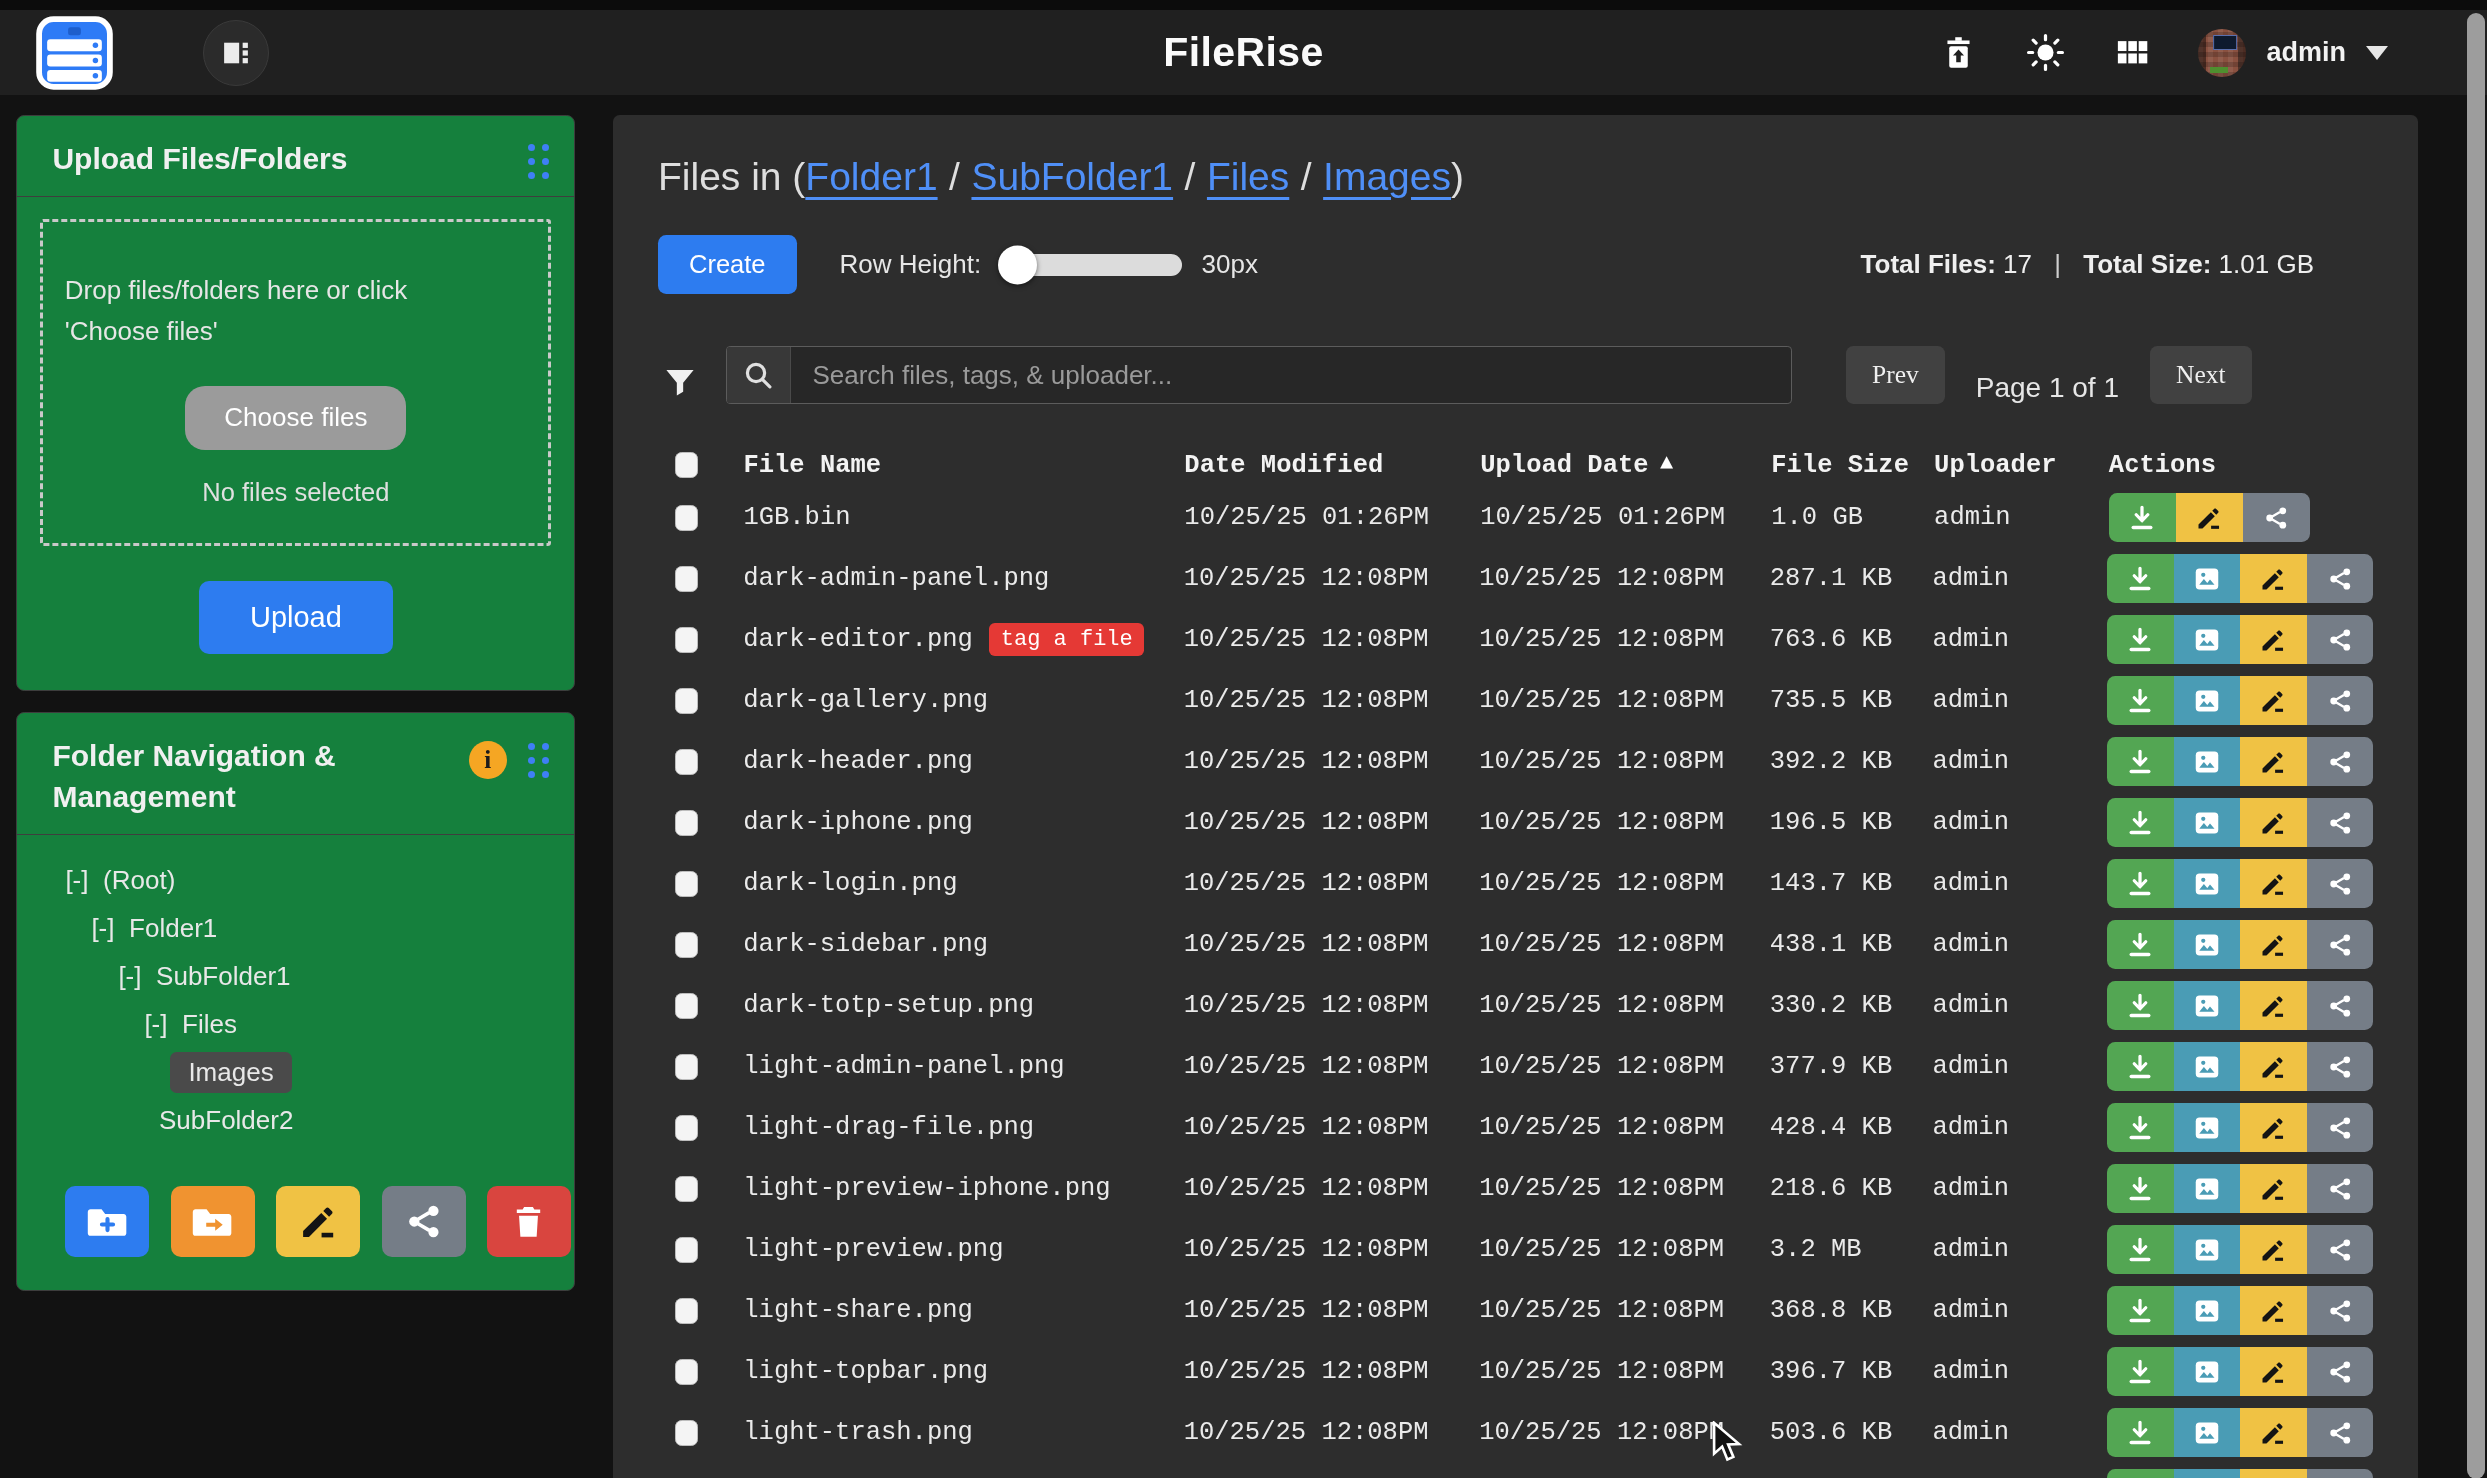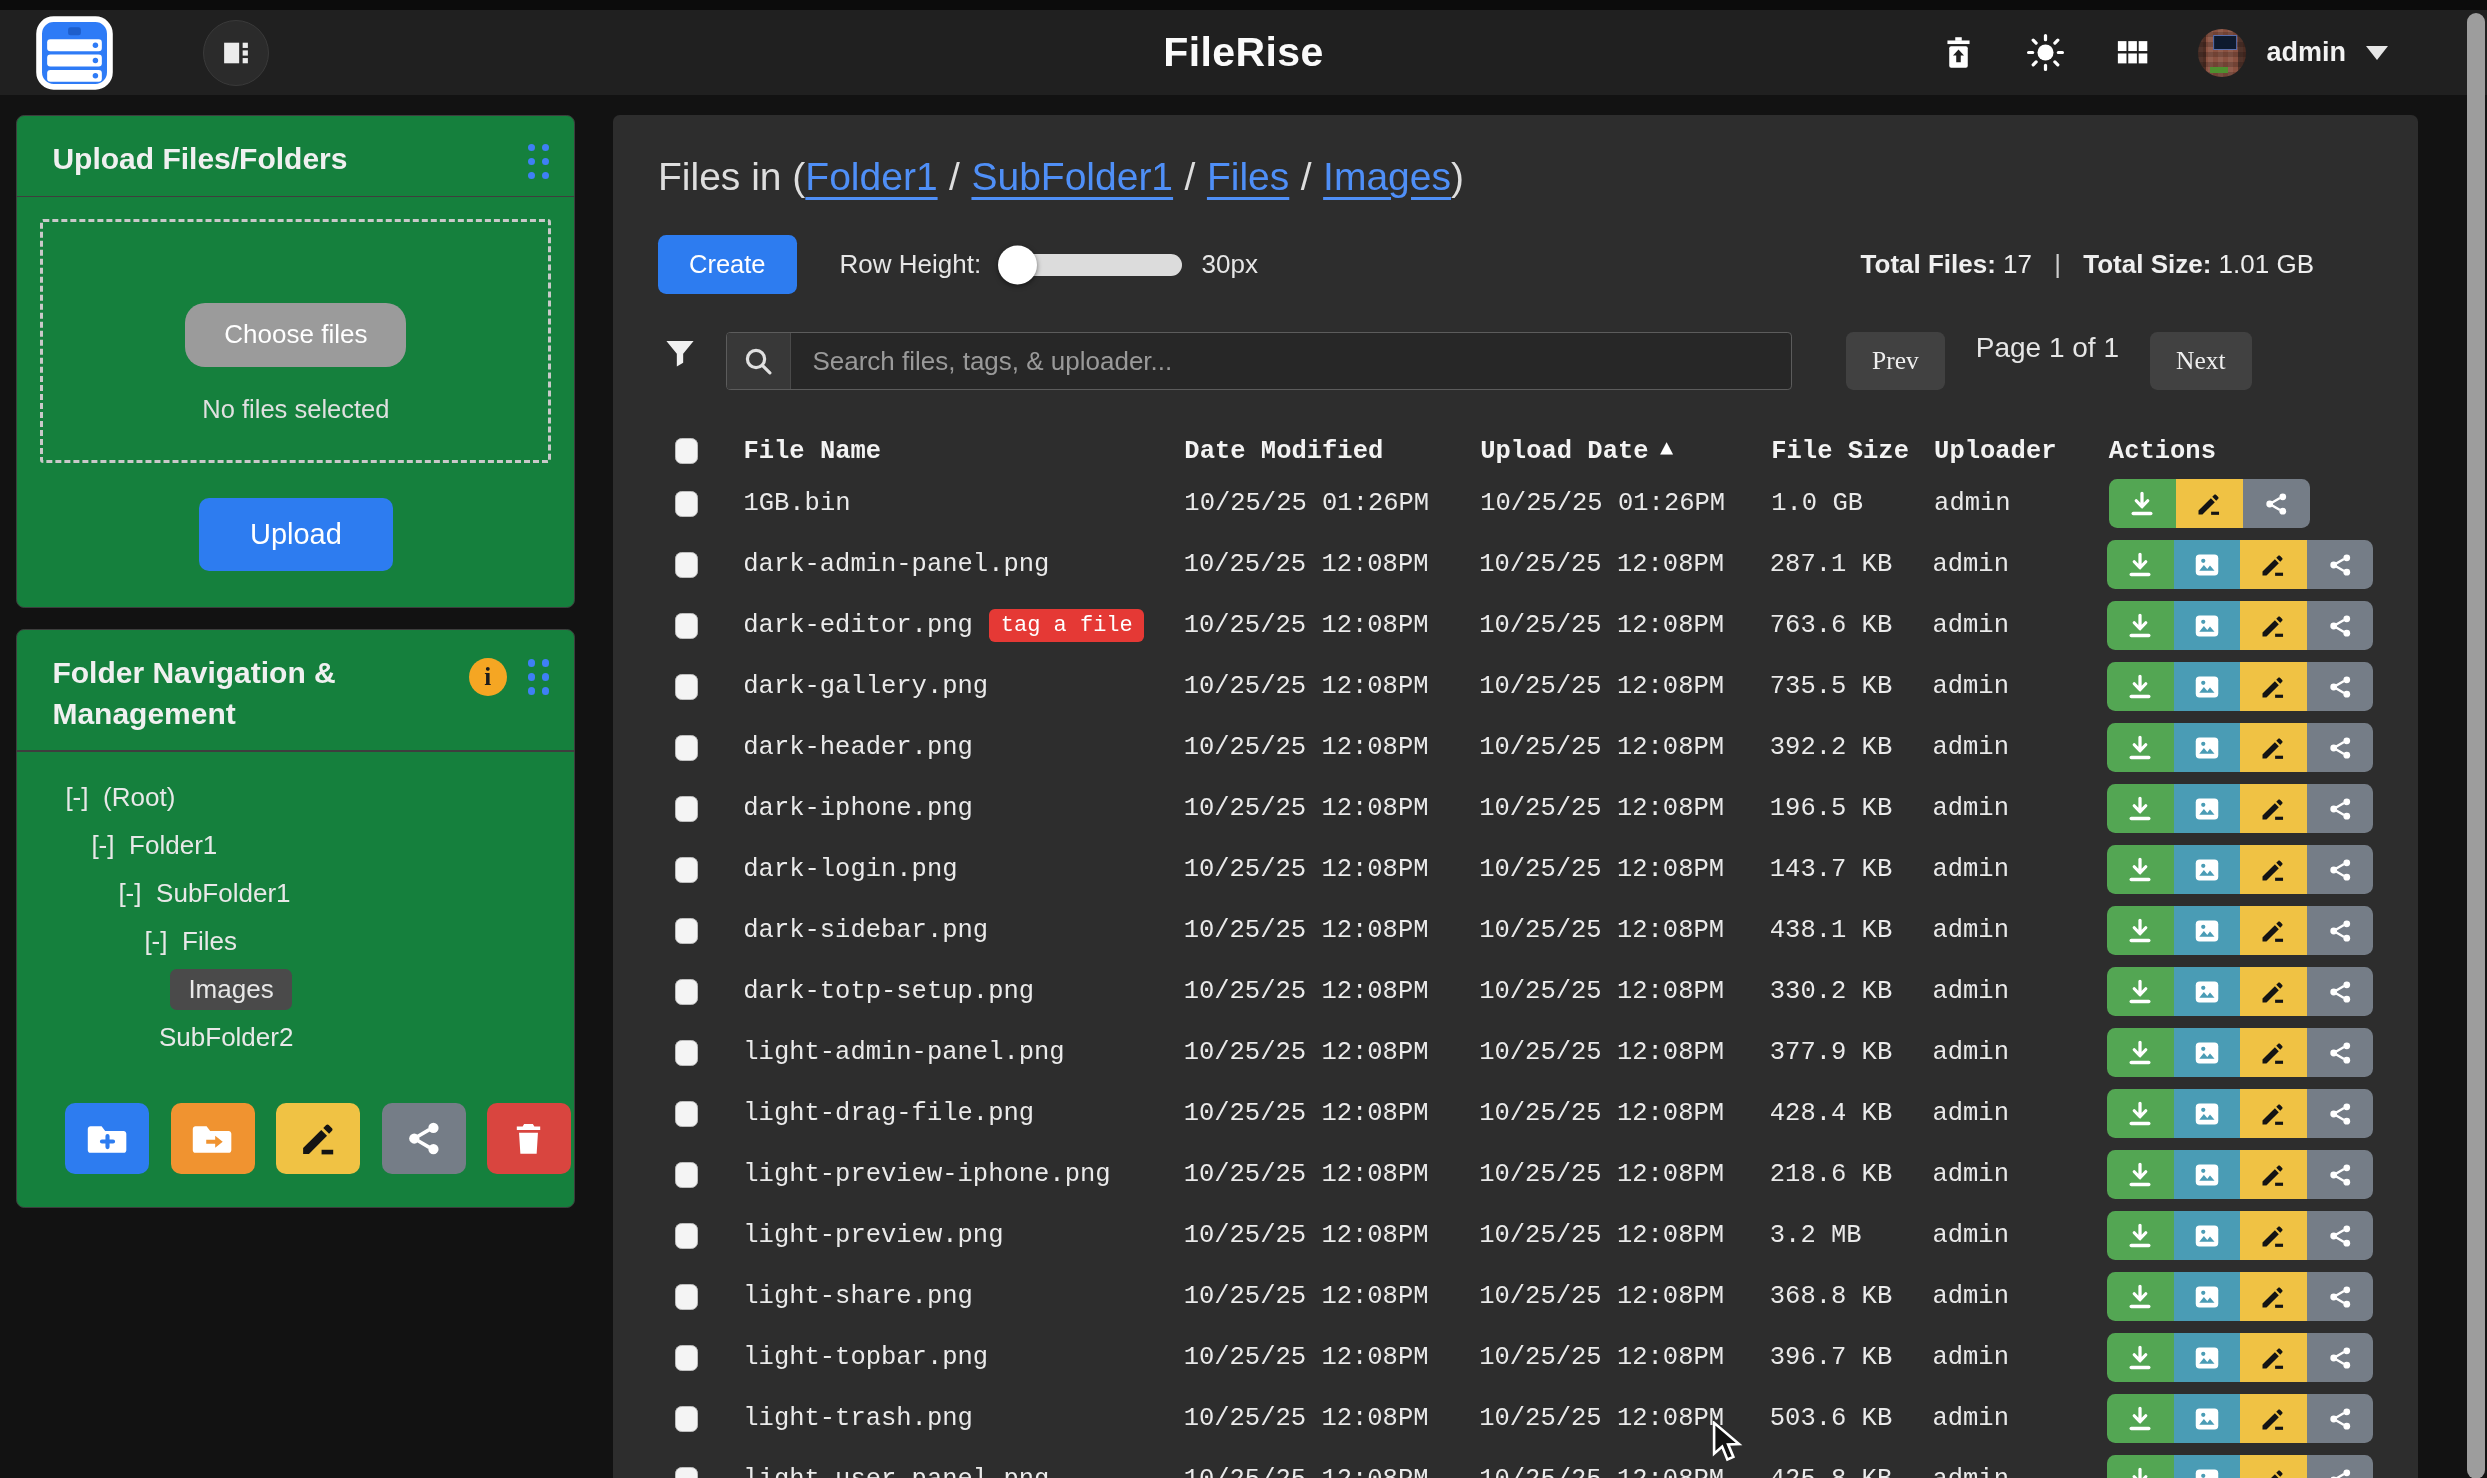--- a/index.html
+++ b/index.html
@@ -67,21 +67,21 @@
   .create-btn{background:#2d7cf0;color:#fff;border:none;border-radius:8.2px;font-size:25.5px;
     padding:15px 31px;font-family:inherit;cursor:pointer;}
   .rh-label{font-size:26px;color:#e6e6e6;margin-left:43px;}
   .slider-track{position:relative;width:179px;height:22px;border-radius:11.5px;background:#dcdcdc;margin-left:21.4px;}
   .slider-thumb{position:absolute;left:-5px;top:50%;transform:translateY(-50%);width:39px;height:39px;border-radius:50%;
     background:#fff;box-shadow:0 1.6px 5px rgba(0,0,0,.5);cursor:pointer;}
   .rh-value{font-size:26px;color:#e6e6e6;margin-left:20px;}
   .stats{margin-left:auto;font-size:26px;color:#efefef;margin-right:59px;white-space:nowrap;}
   .stats b{font-weight:bold;}
   .stats .sep{margin:0 15px;color:#cfcfcf;}
-  .search-row{display:flex;align-items:flex-start;margin-top:38px;}
+  .search-row{display:flex;align-items:flex-end;margin-top:52px;}
   .funnel{width:43px;height:43px;display:flex;align-items:center;justify-content:center;cursor:pointer;}
   .search-box{display:flex;align-items:stretch;margin-left:25px;width:1064px;height:56px;
     border:1.6px solid #5c5c5c;border-radius:4.1px;background:#272727;overflow:hidden;}
   .search-icon-cap{width:63px;background:#383838;display:flex;align-items:center;justify-content:center;border-right:1.6px solid #4a4a4a;}
   .search-input{flex:1;background:transparent;border:none;outline:none;color:#e8e8e8;
     font-size:26px;padding:0 21.4px;font-family:inherit;}
   .search-input::placeholder{color:#9a9a9a;}
   .page-btn{background:#414141;color:#efefef;border:none;border-radius:7.4px;font-size:25.5px;
     padding:14px 26px;font-family:Liberation Serif, serif;cursor:pointer;}
   .prev-btn{margin-left:54px;}
@@ -190,20 +190,24 @@
             <i></i>
             <i></i>
             <i></i>
             <i></i>
             <i></i>
         </div>
       </div>
     </div>
     <div class="card-divider"></div>
     <div class="dropzone">
+      <div class="dropzone-text">
+        <span>Drop files/folders here or click</span><br>
+        <span>'Choose files'</span>
+      </div>
       <button class="choose-btn">Choose files</button>
       <div class="no-files">No files selected</div>
     </div>
     <button class="upload-btn">Upload</button>
   </div>
 
   <div class="card">
     <div class="card-header">
       <div class="card-title" style="max-width:362px;">Folder Navigation &amp; Management</div>
       <div class="card-header-icons">

